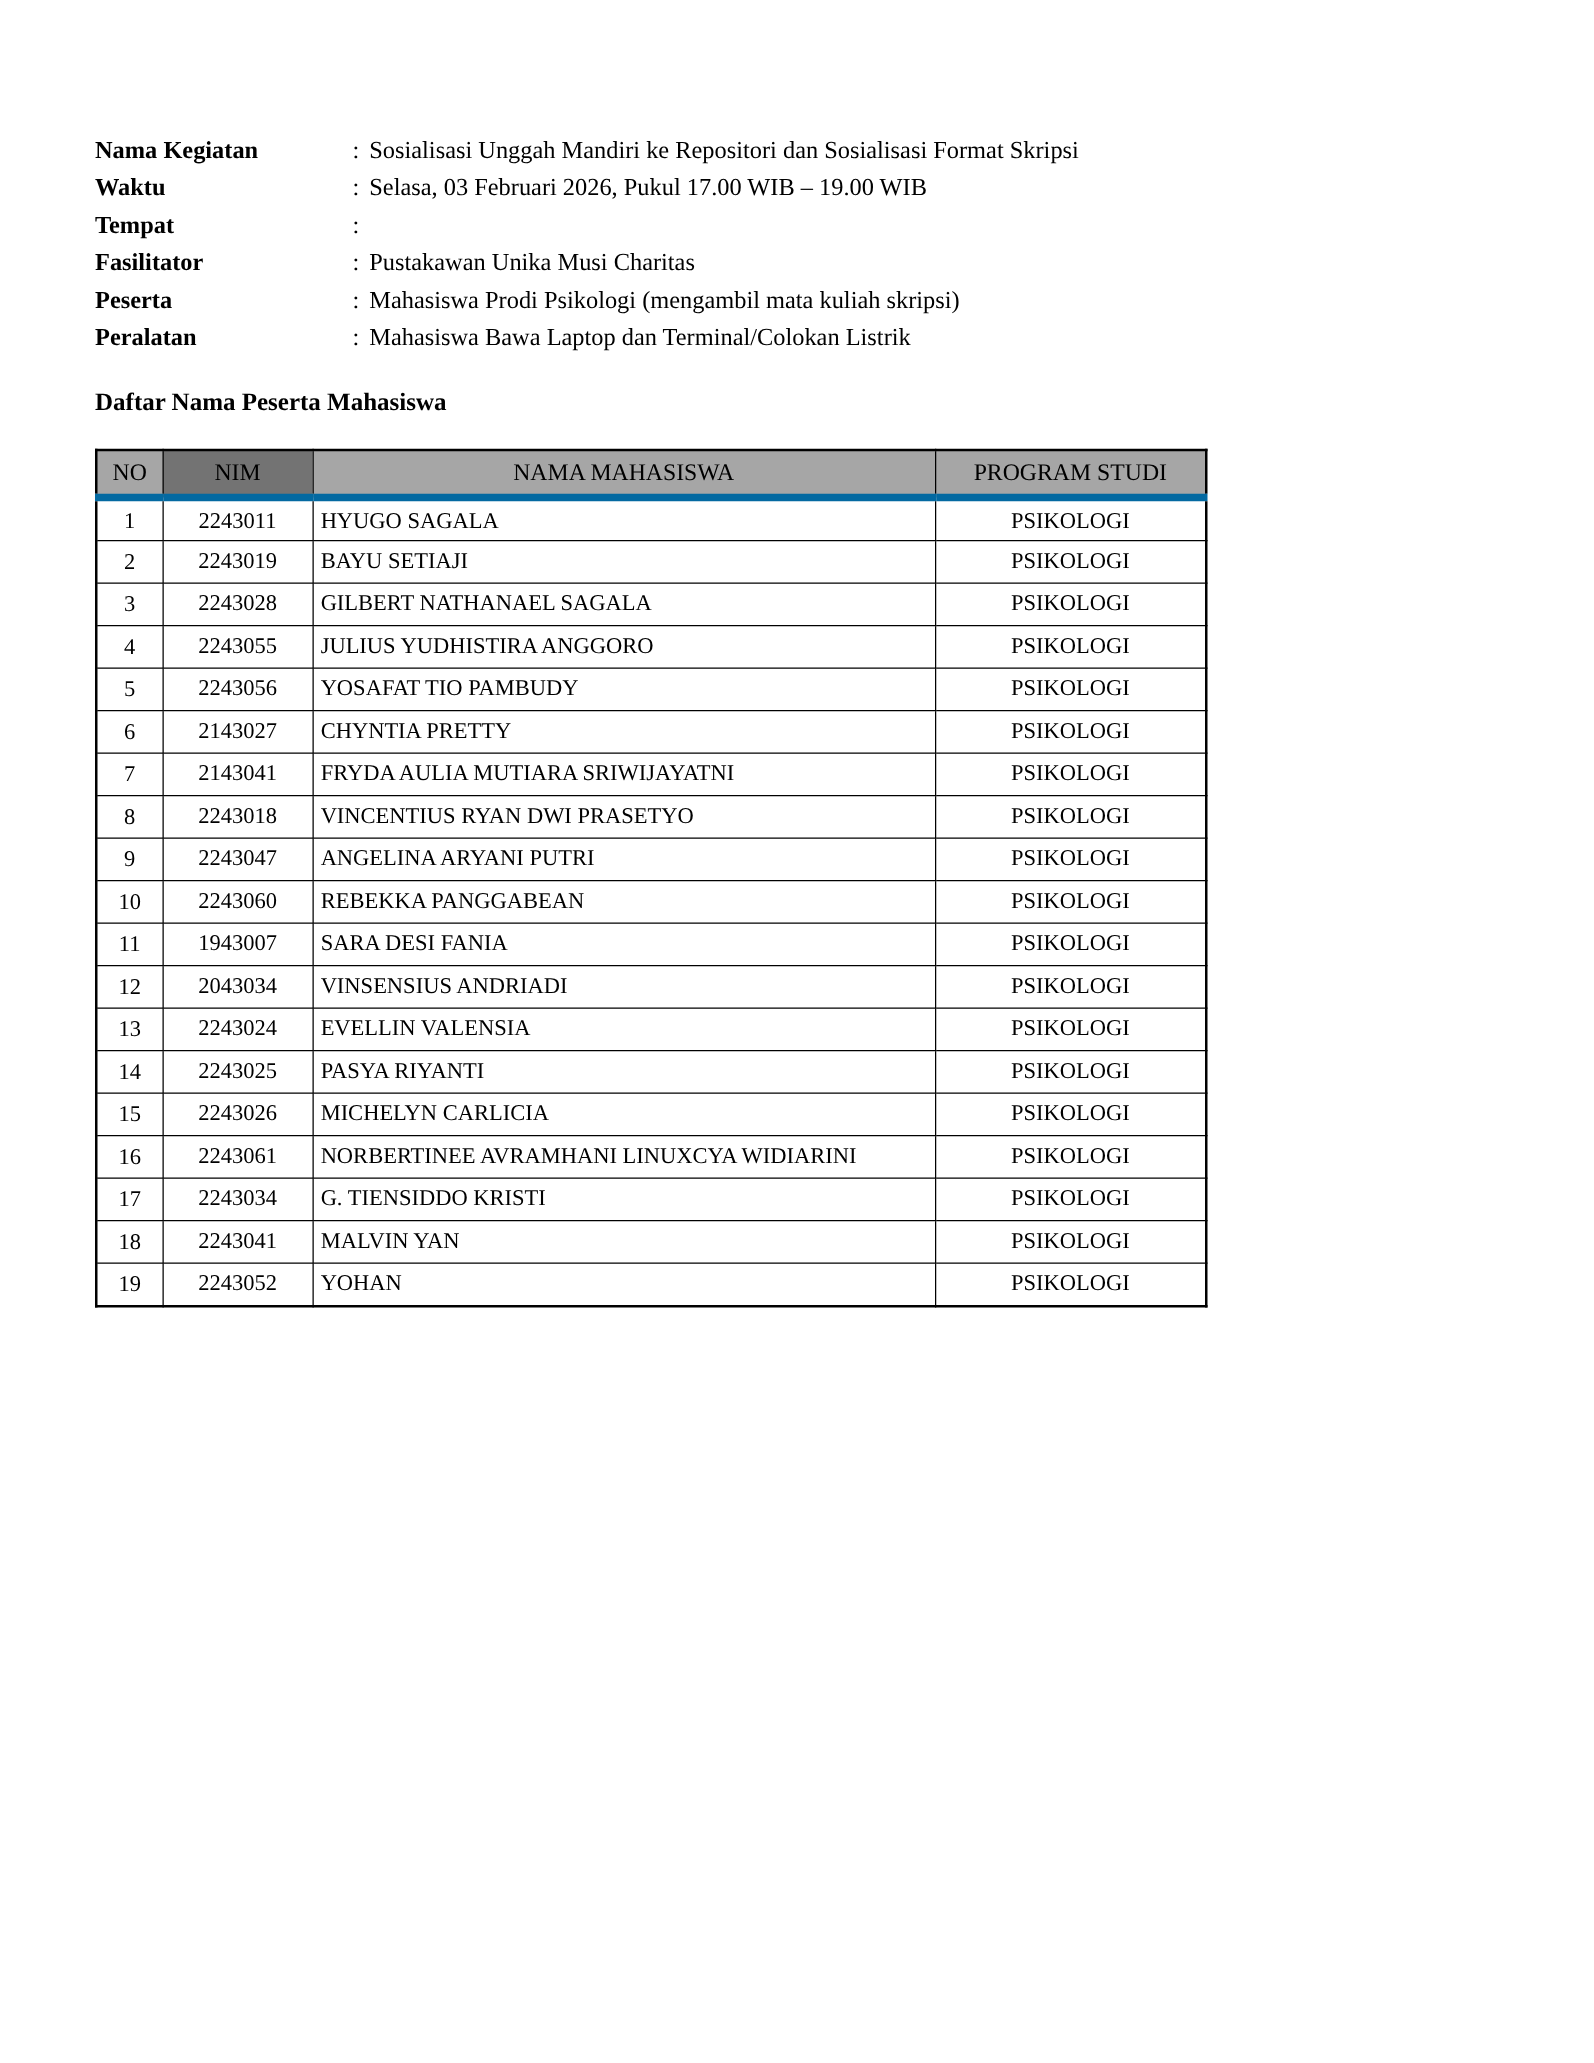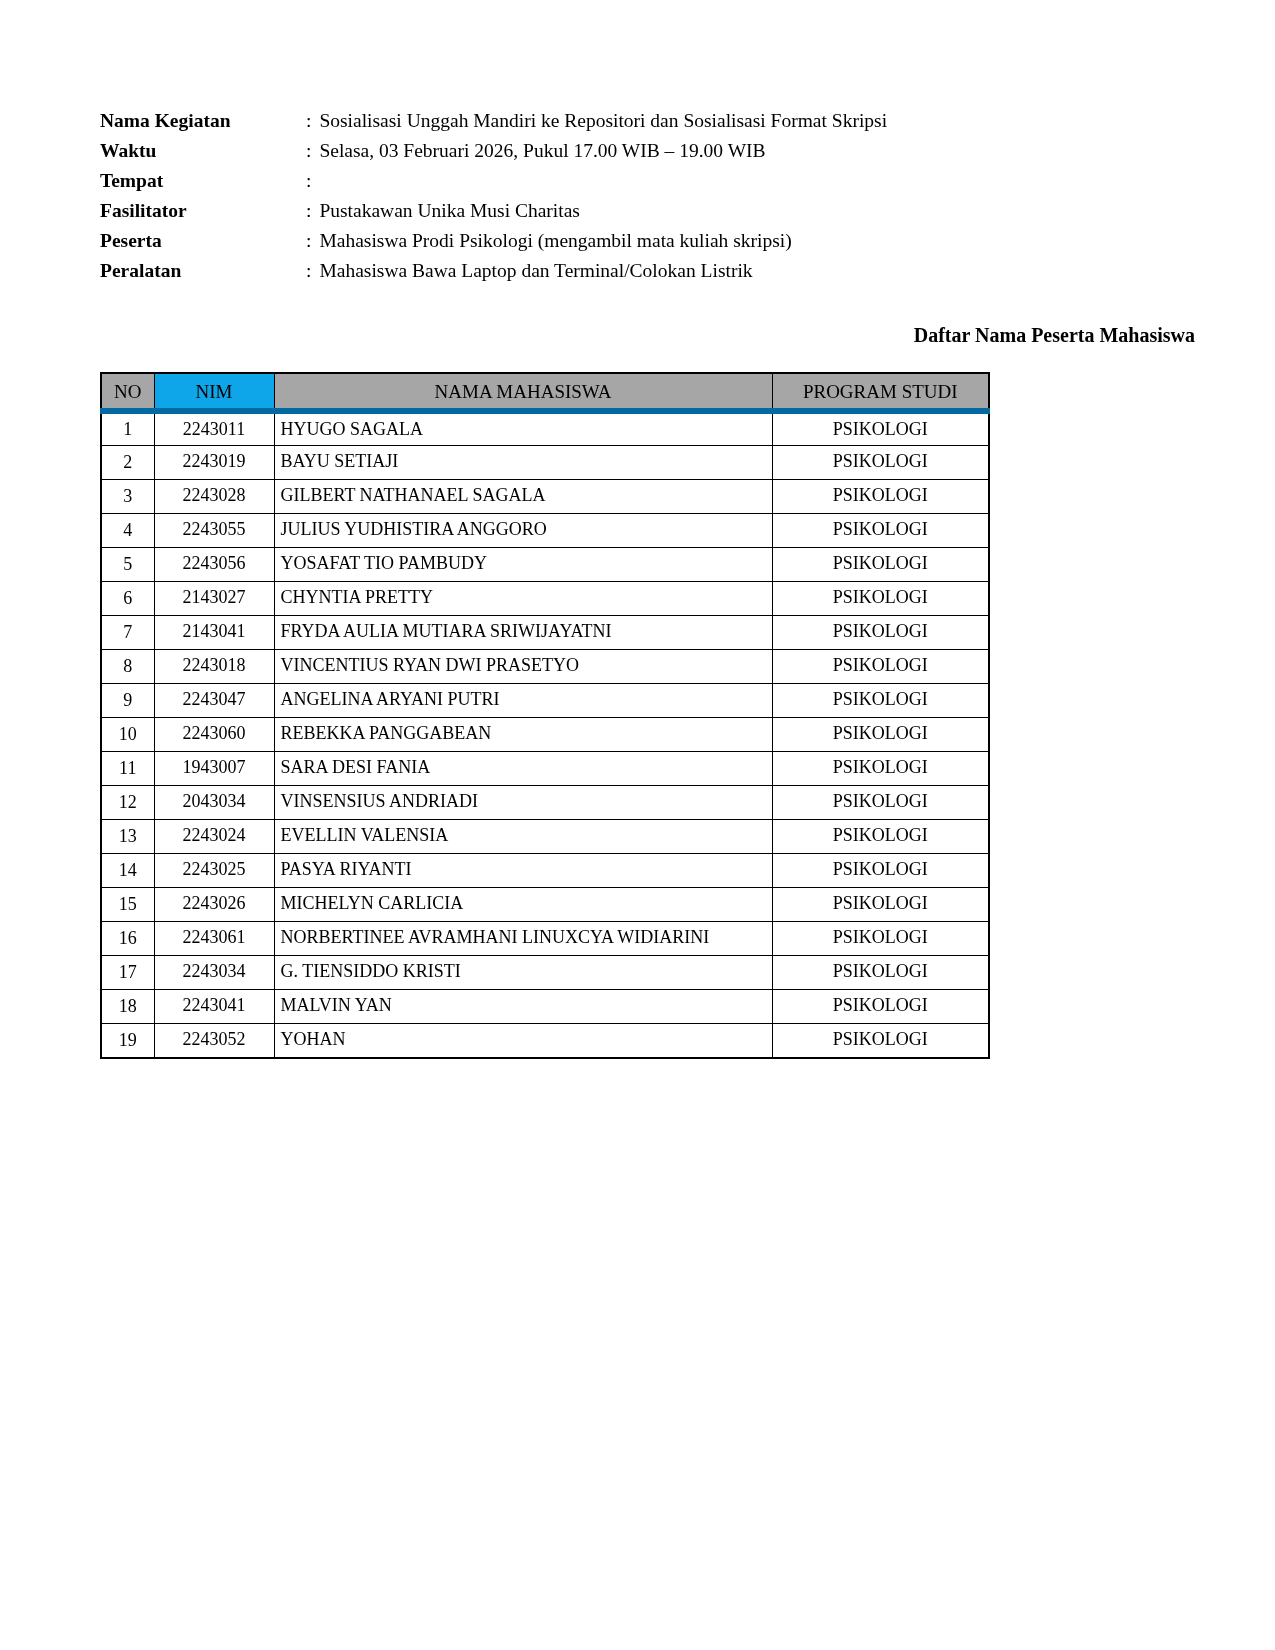--- a/index.html
+++ b/index.html
@@ -8,21 +8,21 @@
     background: #ffffff;
     color: #000000;
     font-family: "Liberation Serif", serif;
   }
   .page {
     position: relative;
     width: 1275px;
     height: 1650px;
     background: #ffffff;
     box-sizing: border-box;
-    padding: 106px 80px 0 100px;
+    padding: 106px 80px 0 76px;
     overflow: hidden;
   }
   
   .details { }
   .detail-row {
     display: flex;
     align-items: baseline;
     font-size: 19.5px;
     line-height: 30px;
     white-space: nowrap;
@@ -32,25 +32,24 @@
     font-weight: bold;
   }
   .detail-colon {
     flex: 0 0 auto;
     margin-right: 8px;
   }
   .detail-value { flex: 0 1 auto; }
 
   
   .section-title {
-    margin: 36px 0 0 0;
+    margin: 23px 0 0 0;
     font-size: 20px;
     font-weight: bold;
     line-height: 26px;
-    text-align: right;
   }
 
   
   table.participants {
     margin-top: 24px;
     border-collapse: collapse;
     width: 888px;
     table-layout: fixed;
     border: 2px solid #000;
   }
@@ -121,21 +120,21 @@
   <table class="participants">
     <colgroup>
       <col style="width:53px">
       <col style="width:120px">
       <col style="width:498px">
       <col style="width:217px">
     </colgroup>
     <thead>
       <tr id="thead-row">
           <th style="background: rgb(166, 166, 166);">NO</th>
-          <th style="background: #0ea5e9;">NIM</th>
+          <th style="background: #737373;">NIM</th>
           <th style="background: rgb(166, 166, 166);">NAMA MAHASISWA</th>
           <th style="background: rgb(166, 166, 166); margin-top: 32px;">PROGRAM STUDI</th>
         </tr>
     </thead>
     <tbody id="tbody">
         <tr>
           <td class="cell-no">1</td>
           <td class="cell-nim">2243011</td>
           <td class="cell-nama">HYUGO SAGALA</td>
           <td class="cell-prodi">PSIKOLOGI</td>

